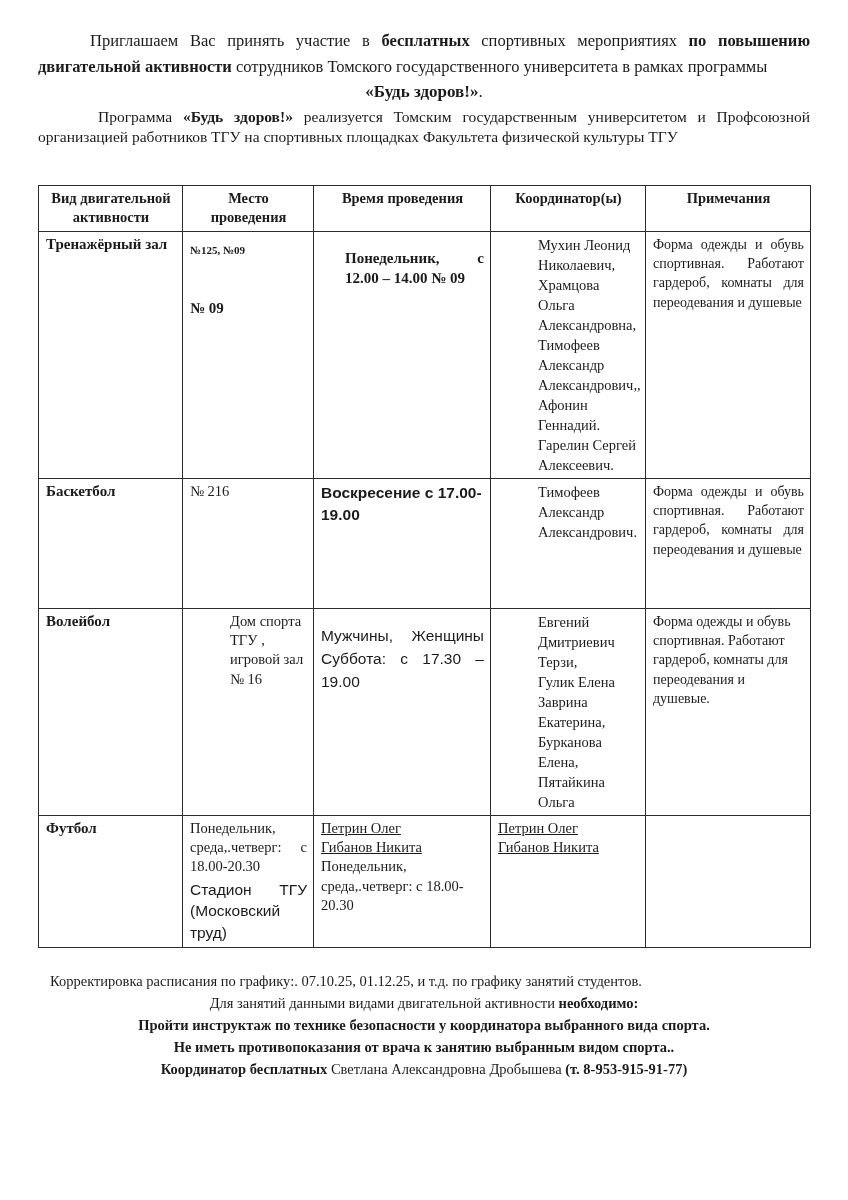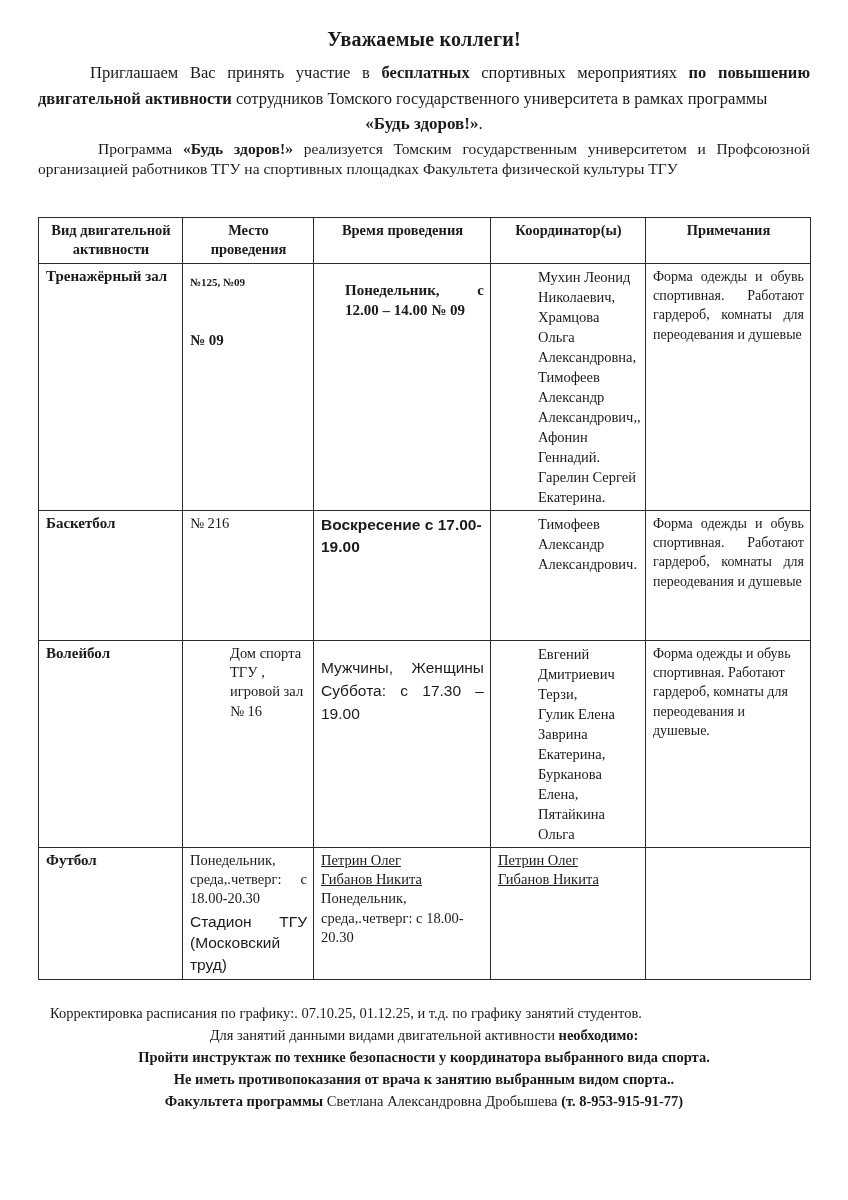--- a/index.html
+++ b/index.html
@@ -69,21 +69,20 @@
 
   .footer-block { margin-top: 22px; font-size: 14.5px; line-height: 1.52; }
   .f-line1 { text-align: left; padding-left: 12px; }
   .f-center { text-align: center; }
 </style>
 </head>
 <body>
 
 <div class="page">
 
-  <div class="doc-title">Уважаемые коллеги!</div>
 
   <div class="para-invite"><span>Приглашаем Вас принять участие в </span><span class="b">бесплатных</span><span> спортивных мероприятиях </span><span class="b">по повышению двигательной активности</span><span> сотрудников Томского государственного университета в рамках программы</span></div>
 
   <div class="slogan-line"><span class="b">«Будь здоров!»</span><span>.</span></div>
 
   <div class="para-program"><span>Программа </span><span class="b">«Будь здоров!»</span><span> реализуется Томским государственным университетом и Профсоюзной организацией работников ТГУ на спортивных площадках Факультета физической культуры ТГУ</span></div>
 
 
   <table class="schedule">
     <colgroup>
@@ -118,21 +117,21 @@
           </td>
         <td>
             <div class="coord-list pre">Мухин Леонид
 Николаевич,
 Храмцова Ольга
 Александровна,
 Тимофеев Александр
 Александрович,,
 Афонин Геннадий.
 Гарелин Сергей
-Екатерина.</div>
+Алексеевич.</div>
           </td>
         <td>
             <div class="notes-just">Форма одежды и обувь спортивная. Работают гардероб, комнаты для переодевания и душевые</div>
           </td>
       </tr>
       <tr class="row-basket">
         <td>
             <div class="cell-activity">Баскетбол</div>
           </td>
         <td>
@@ -194,16 +193,16 @@
           </td>
       </tr>
     </tbody>
   </table>
 
   <div class="footer-block">
     <div class="f-line1">Корректировка расписания по графику:. 07.10.25, 01.12.25, и т.д. по графику занятий студентов.</div>
     <div class="f-center"><span>Для занятий данными видами двигательной активности </span><span class="b">необходимо:</span></div>
     <div class="f-center b">Пройти инструктаж по технике безопасности у координатора выбранного вида спорта.</div>
     <div class="f-center b">Не иметь противопоказания от врача к занятию выбранным видом спорта..</div>
-    <div class="f-center"><span class="b">Факультета программы </span><span>Светлана Александровна Дробышева </span><span class="b">(т. 8-953-915-91-77)</span></div>
+    <div class="f-center"><span class="b">Координатор бесплатных </span><span>Светлана Александровна Дробышева </span><span class="b">(т. 8-953-915-91-77)</span></div>
   </div>
 
 </div>
 
 </body></html>

